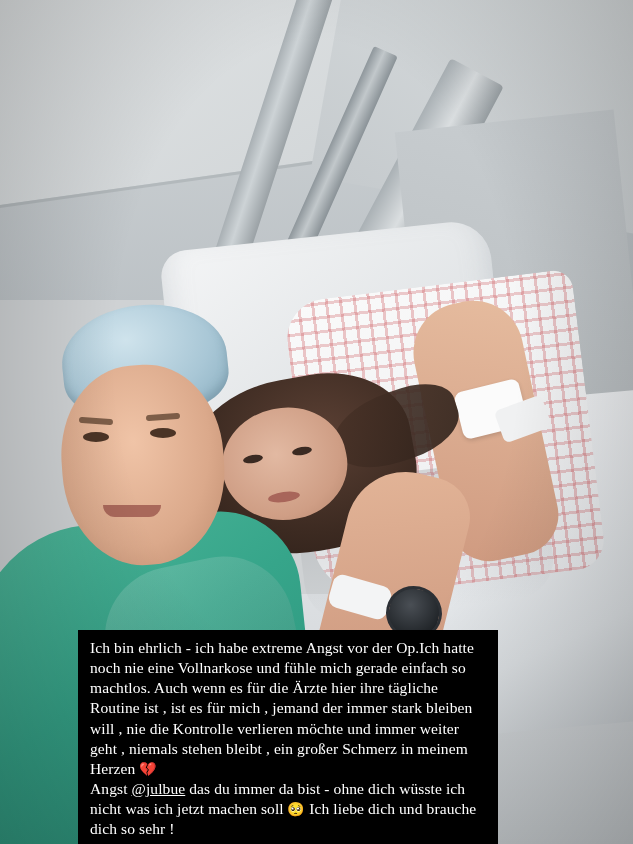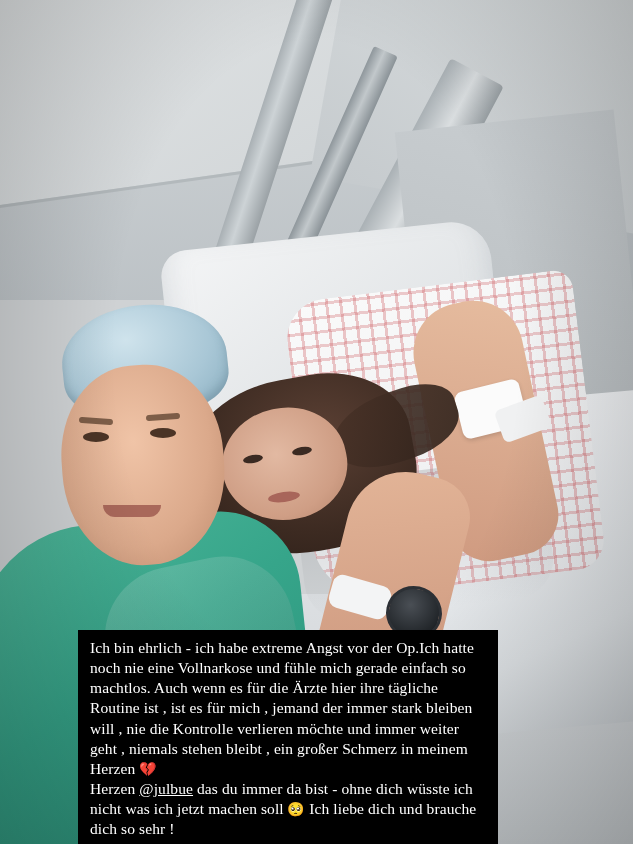--- a/index.html
+++ b/index.html
@@ -366,16 +366,16 @@
     <div class="brow-s2"></div>
     <div class="eye-s1"></div>
     <div class="eye-s2"></div>
     <div class="mouth-s"></div>
 
     <div class="vignette"></div>
   </div>
 
   <div class="caption-box">
     <p class="caption-text"><span>Ich bin ehrlich - ich habe extreme Angst vor der Op.Ich hatte noch nie eine Vollnarkose und fühle mich gerade einfach so machtlos. Auch wenn es für die Ärzte hier ihre tägliche Routine ist , ist es für mich , jemand der immer stark bleiben will , nie die Kontrolle verlieren möchte und immer weiter geht , niemals stehen bleibt , ein großer Schmerz in meinem Herzen </span><span class="emoji">💔</span>
-<span>Herzen </span><span class="mention">@julbue</span><span> das du immer da bist - ohne dich wüsste ich nicht was ich jetzt machen soll </span><span class="emoji">🥺</span><span> Ich liebe dich und brauche dich so sehr !</span></p>
+<span>Angst </span><span class="mention">@julbue</span><span> das du immer da bist - ohne dich wüsste ich nicht was ich jetzt machen soll </span><span class="emoji">🥺</span><span> Ich liebe dich und brauche dich so sehr !</span></p>
   </div>
 
 </div>
 
 </body></html>

